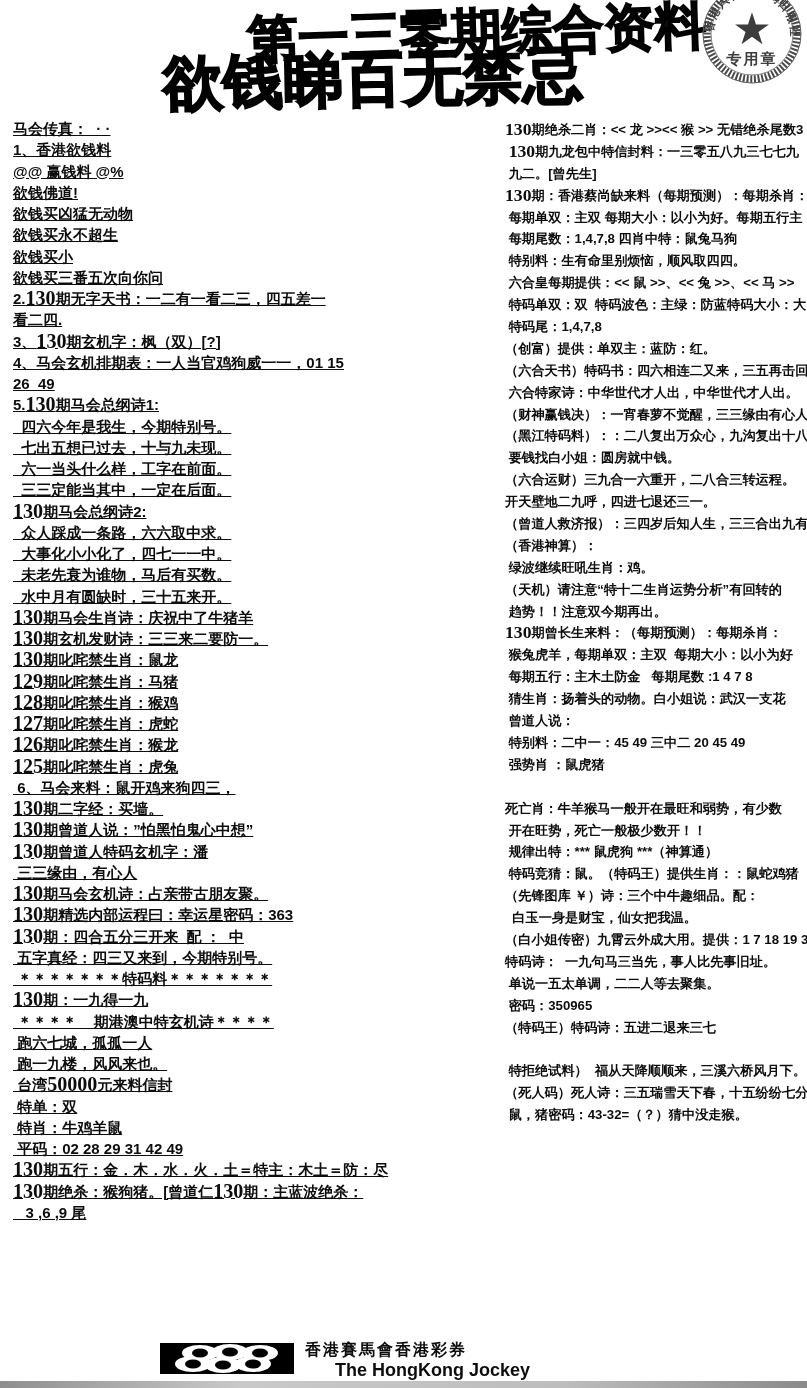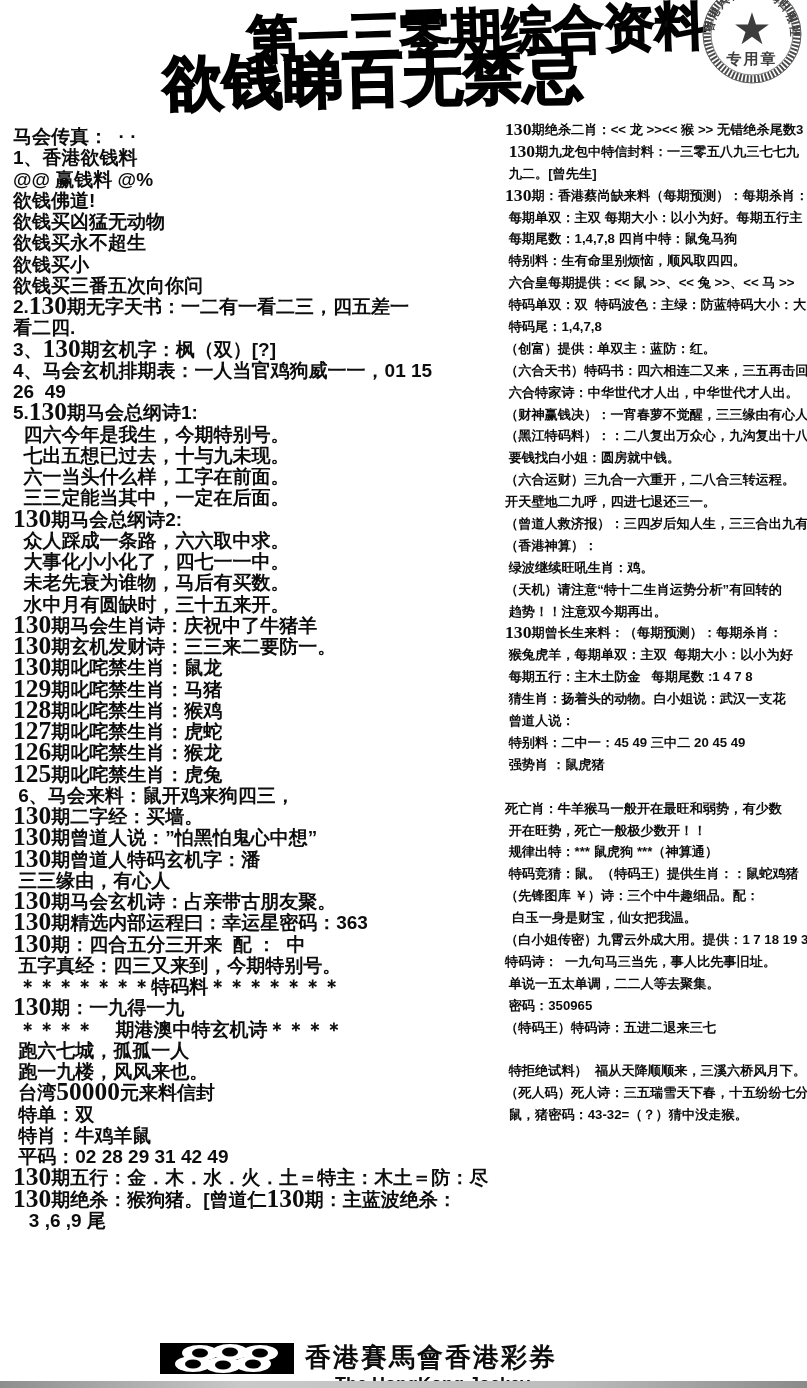--- a/index.html
+++ b/index.html
@@ -24,35 +24,35 @@
     transform:rotate(-1.2deg);transform-origin:left bottom;
   }
 
   
   .seal{position:absolute;left:700px;top:-24px;width:104px;height:112px;}
   .seal text{font-family:"Liberation Sans","DejaVu Sans",sans-serif;fill:#3d3d3d;}
 
   
   .col{position:absolute;white-space:pre;font-weight:700;}
   .col .line{overflow:visible;}
-  .col-left{left:13px;top:126px;width:493px;font-size:19px;}
+  .col-left{left:13px;top:118px;width:493px;font-size:15px;text-decoration:underline;}
   .col-left .line{height:21.25px;line-height:21.25px;}
   .col-right{left:505px;top:119px;width:302px;font-size:13.2px;}
   .col-right .line{height:21.9px;line-height:21.9px;}
   .num{
     font-family:"Liberation Serif","DejaVu Serif",serif;
     font-size:1.34em;font-weight:700;line-height:0;vertical-align:-1px;
   }
 
   
   .logo{position:absolute;left:160px;top:1343px;width:134px;height:31px;}
   .footer-text{position:absolute;left:305px;top:1340px;width:260px;}
   .f-cn{
     font-family:Liberation Serif, serif;
-    font-size:26px;font-weight:700;letter-spacing:2px;white-space:nowrap;
+    font-size:16px;font-weight:700;letter-spacing:2px;white-space:nowrap;
   }
   .f-en1{font-size:18px;font-weight:700;margin-left:30px;margin-top:-1px;white-space:nowrap;}
   .f-en2{font-size:10px;font-weight:700;margin-left:62px;margin-top:-1px;white-space:nowrap;}
 
   .bottom-bar{
     position:absolute;left:0;right:0;bottom:0;height:7px;
     background:linear-gradient(90deg,#8e8e8e,#c9c9c9 30%,#bdbdbd 70%,#8a8a8a);
   }
 </style>
 </head>

